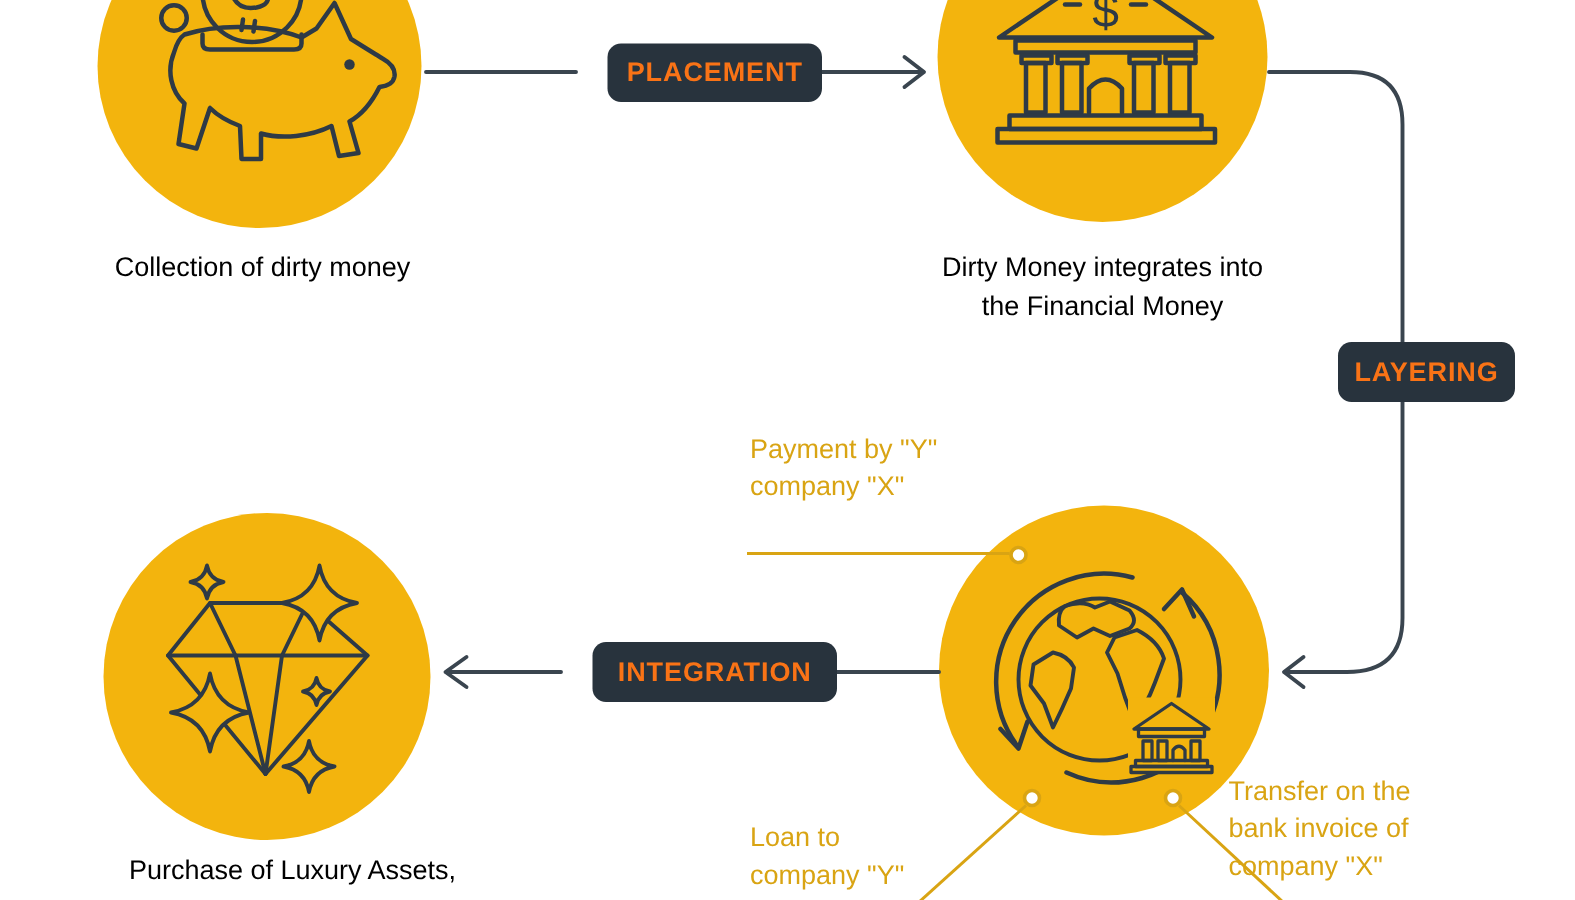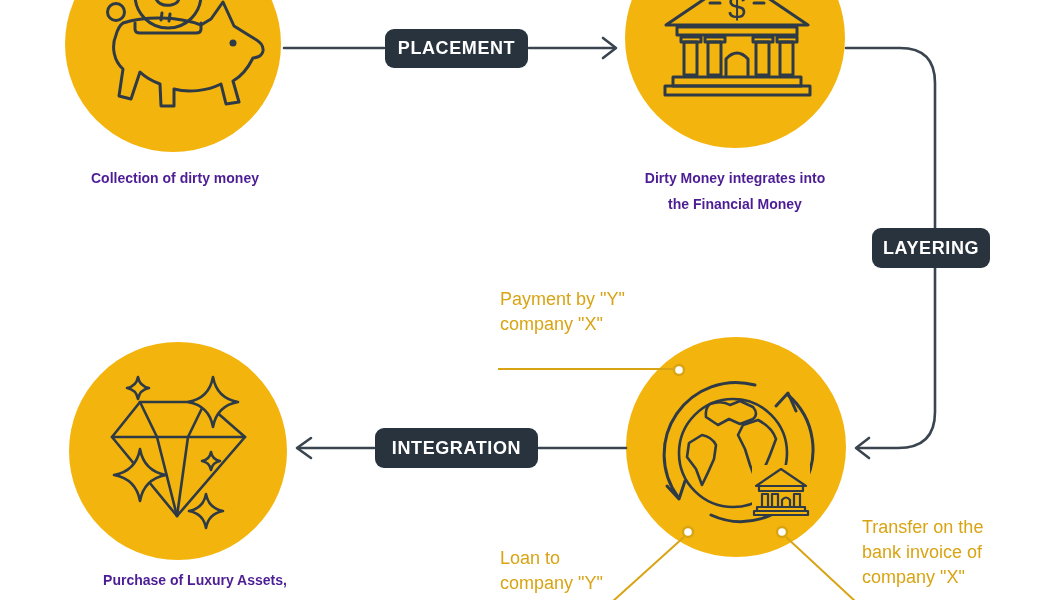--- a/index.html
+++ b/index.html
@@ -3,27 +3,27 @@
 <meta charset="utf-8">
 <style>
   html,body{margin:0;padding:0;background:#ffffff;}
   #canvas{
     position:relative;width:1050px;height:600px;overflow:hidden;background:#ffffff;
     font-family:"Liberation Sans", sans-serif;
   }
   .node-circle{position:absolute;border-radius:50%;background:#F3B40D;}
   .icon-svg{position:absolute;pointer-events:none;}
   .badge{
-    position:absolute;background:#28333D;color:#ffffff;font-weight:bold;
+    position:absolute;background:#28333D;color:#f97316;font-weight:bold;
     font-size:18px;letter-spacing:0.6px;border-radius:9px;
-    display:flex;align-items:center;justify-content:center;z-index:5;
+    display:flex;align-items:center;justify-content:center;z-index:5;margin-left:20px;
   }
   .caption{
-    position:absolute;font-weight:bold;font-size:14px;line-height:26px;
-    color:#4c1d95;text-align:center;z-index:4;
+    position:absolute;font-weight:normal;font-size:18px;line-height:26px;
+    color:#000000;text-align:center;z-index:4;
   }
   .callout{
     position:absolute;font-size:18px;line-height:25px;color:#D9A413;z-index:4;
   }
   #connectors{position:absolute;left:0;top:0;z-index:3;pointer-events:none;}
 </style>
 </head>
 <body>
 
 <div id="canvas">
@@ -158,19 +158,19 @@
   <div class="caption" style="left:40px;top:567px;width:310px;">Purchase of Luxury Assets,</div>
 
   <div class="callout" style="left:500px;top:287px;">
     <div>Payment by "Y"</div>
     <div>company "X"</div>
   </div>
   <div class="callout" style="left:500px;top:546px;">
     <div>Loan to</div>
     <div>company "Y"</div>
   </div>
-  <div class="callout" style="left:862px;top:515px;">
+  <div class="callout" style="left:819px;top:515px;">
     <div>Transfer on the</div>
     <div>bank invoice of</div>
     <div>company "X"</div>
   </div>
 
 </div>
 
 </body></html>

